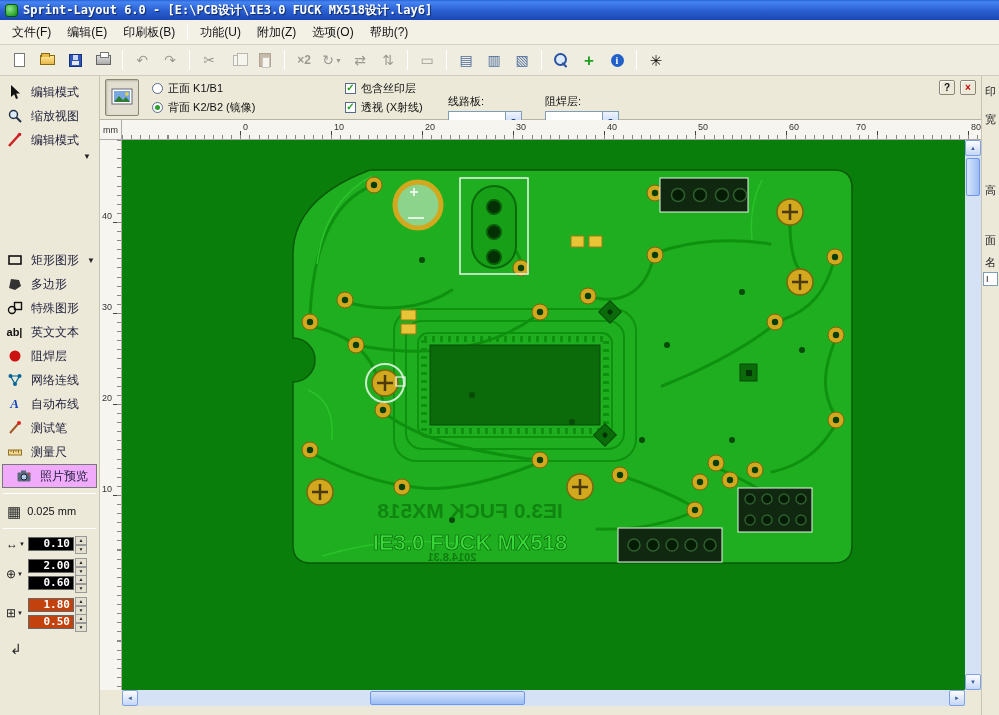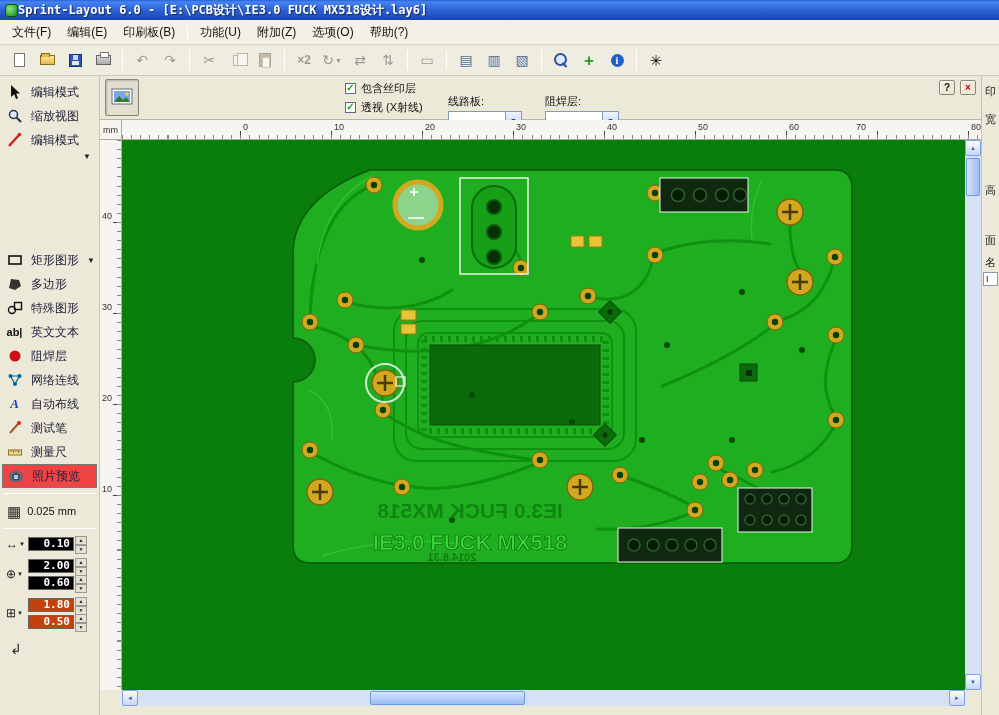--- a/index.html
+++ b/index.html
@@ -5,21 +5,21 @@
   * { box-sizing: border-box; margin: 0; padding: 0; }
   html,body { background:#9a9a9a; }
   .app {
     position: relative; width: 999px; height: 715px; overflow: hidden;
     background: #ece9d8; font-family: "Liberation Sans", sans-serif;
   }
   
   .titlebar {
     position:absolute; left:0; top:0; right:0; height:20px;
     background: linear-gradient(180deg,#2a63d8 0%,#4584f2 10%,#2a5ed0 55%,#1a47b5 100%);
-    display:flex; align-items:center; padding:0 5px; 
+    display:flex; align-items:center; padding:0 5px; gap:5px;
   }
   .app-icon { width:13px; height:13px; border-radius:3px; flex:none;
     background: radial-gradient(circle at 35% 35%, #8ae68a, #0a8a0a); border:1px solid #055a05; }
   .title-text { color:#fff; font:bold 12px "DejaVu Sans Mono", monospace; white-space:nowrap;
     text-shadow:1px 1px 1px #102a60; }
   
   .menubar { position:absolute; left:0; top:20px; right:0; height:25px; background:#f3f1e6;
     border-bottom:1px solid #d8d4c4; display:flex; align-items:center; padding-left:4px;
     font-size:12px; color:#111; }
   .menu-item { padding:6px 8px; cursor:default; }
@@ -58,21 +58,21 @@
   .icon-zoom::after { content:''; position:absolute; left:9px; top:9px; width:6px; height:2px;
     background:#2a52a0; transform:rotate(45deg); transform-origin:0 0; }
   .icon-info { width:13px; height:13px; border-radius:50%; background:#2060c8; color:#fff;
     font:bold 10px "Liberation Serif", serif; display:flex; align-items:center; justify-content:center; }
   .icon-info::before { content:'i'; }
   
   .leftpanel { position:absolute; left:0; top:76px; width:100px; bottom:0; background:#ece9d8;
     border-right:1px solid #c8c4b4; display:flex; flex-direction:column; padding-top:4px; }
   .tool-row { height:24px; display:flex; align-items:center; gap:8px; padding-left:6px;
     font-size:12px; color:#1d1d38; flex:none; }
-  .tool-row.selected { background:#ef4444; border:1px solid #777; margin:0 2px; padding-left:4px; }
+  .tool-row.selected { background:#f0abfc; border:1px solid #777; margin:0 2px; padding-left:12px; }
   .ticon { width:17px; height:16px; display:flex; align-items:center; justify-content:center; flex:none; }
   .ticon svg { display:block; }
   .tlabel { white-space:nowrap; }
   .ab-glyph { font:bold 11px "Liberation Sans", sans-serif; color:#111; }
   .a-glyph { font:italic bold 13px "Liberation Serif", serif; color:#1040c0; }
   .row-dd { margin-left:auto; margin-right:5px; font-size:8px; color:#222; }
   .tool-drop-row { height:12px; display:flex; justify-content:flex-end; padding-right:8px;
     font-size:8px; color:#222; flex:none; }
   .tool-spacer { height:84px; flex:none; }
   .psep { height:1px; background:#c9c5b5; border-bottom:1px solid #fff; margin:5px 3px; flex:none; }
@@ -418,20 +418,30 @@
 
   <div class="optionsbar">
     <button class="photo-btn">
       <span><svg width="22" height="19" viewBox="0 0 22 19">
             <rect x="1" y="2" width="20" height="15" fill="#fff" stroke="#667"></rect>
             <rect x="3" y="4" width="16" height="11" fill="#79a8e0"></rect>
             <path d="M3,15 L8,9 L12,13 L15,10 L19,15 Z" fill="#2e7d32"></path>
             <circle cx="16" cy="7" r="1.8" fill="#f3d23a"></circle>
           </svg></span>
     </button>
+    <div class="opt-col radios">
+      <label>
+          <span class="radio"></span>
+          <span>正面 K1/B1</span>
+        </label>
+      <label>
+          <span class="radio checked"></span>
+          <span>背面 K2/B2 (镜像)</span>
+        </label>
+    </div>
     <div class="opt-col checks">
       <label>
           <span class="checkbox checked"></span>
           <span>包含丝印层</span>
         </label>
       <label>
           <span class="checkbox checked"></span>
           <span>透视 (X射线)</span>
         </label>
     </div>

